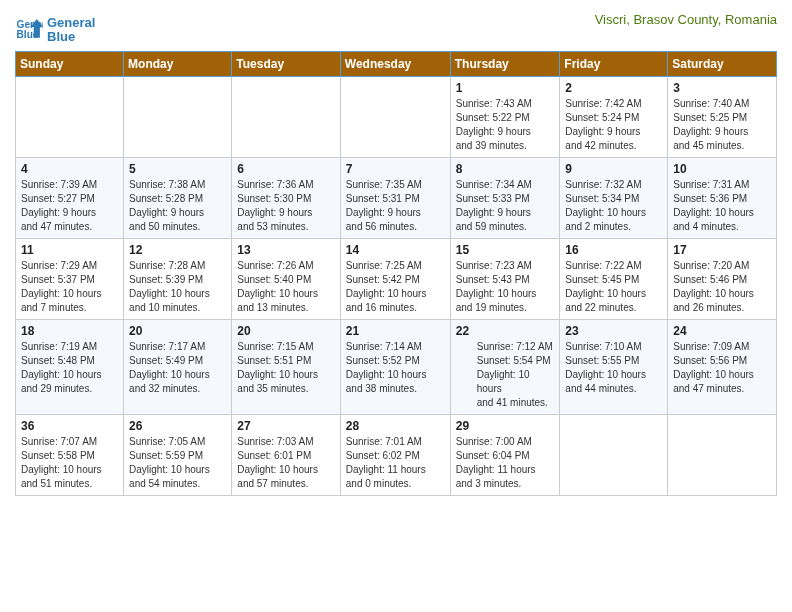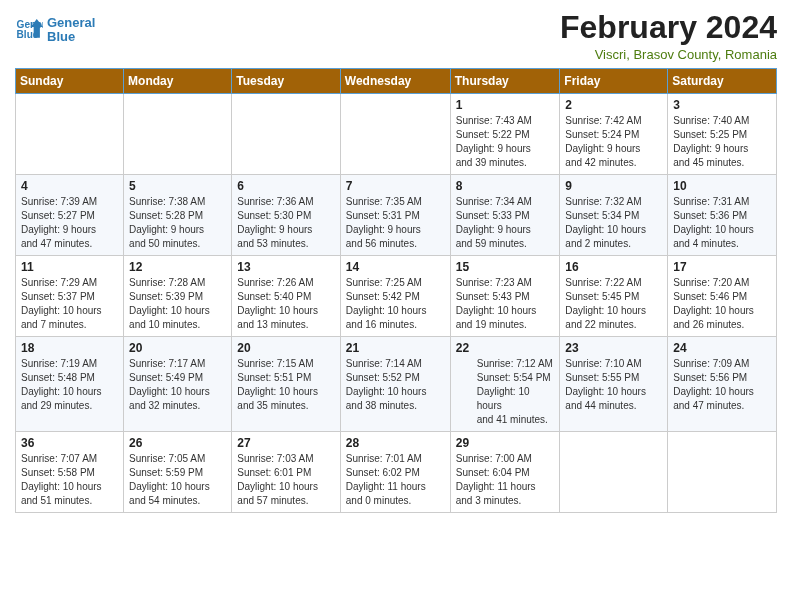--- a/index.html
+++ b/index.html
@@ -91,21 +91,20 @@
       <text x="2" y="16" font-size="13" font-weight="bold" fill="#2c7bb6">General</text>
       <text x="2" y="28" font-size="13" font-weight="bold" fill="#2c7bb6">Blue</text>
       <polygon points="28,4 36,14 32,14 32,28 24,28 24,14 20,14" fill="#2c7bb6"></polygon>
     </svg>
     <div style="display:flex;flex-direction:column;margin-left:2px;">
       <span style="font-size:13px;font-weight:bold;color:#2c7bb6;line-height:1.1;">General</span>
       <span style="font-size:13px;font-weight:bold;color:#2c7bb6;line-height:1.1;">Blue</span>
     </div>
   </div>
   <div class="title-section">
-    <div class="month-year">February 2024</div>
     <div class="location">Viscri, Brasov County, Romania</div>
   </div>
 </div>
 
 <table class="calendar" id="cal-table">
   <thead id="cal-head">
       <tr>
         <th>Sunday</th>
         <th>Monday</th>
         <th>Tuesday</th>

